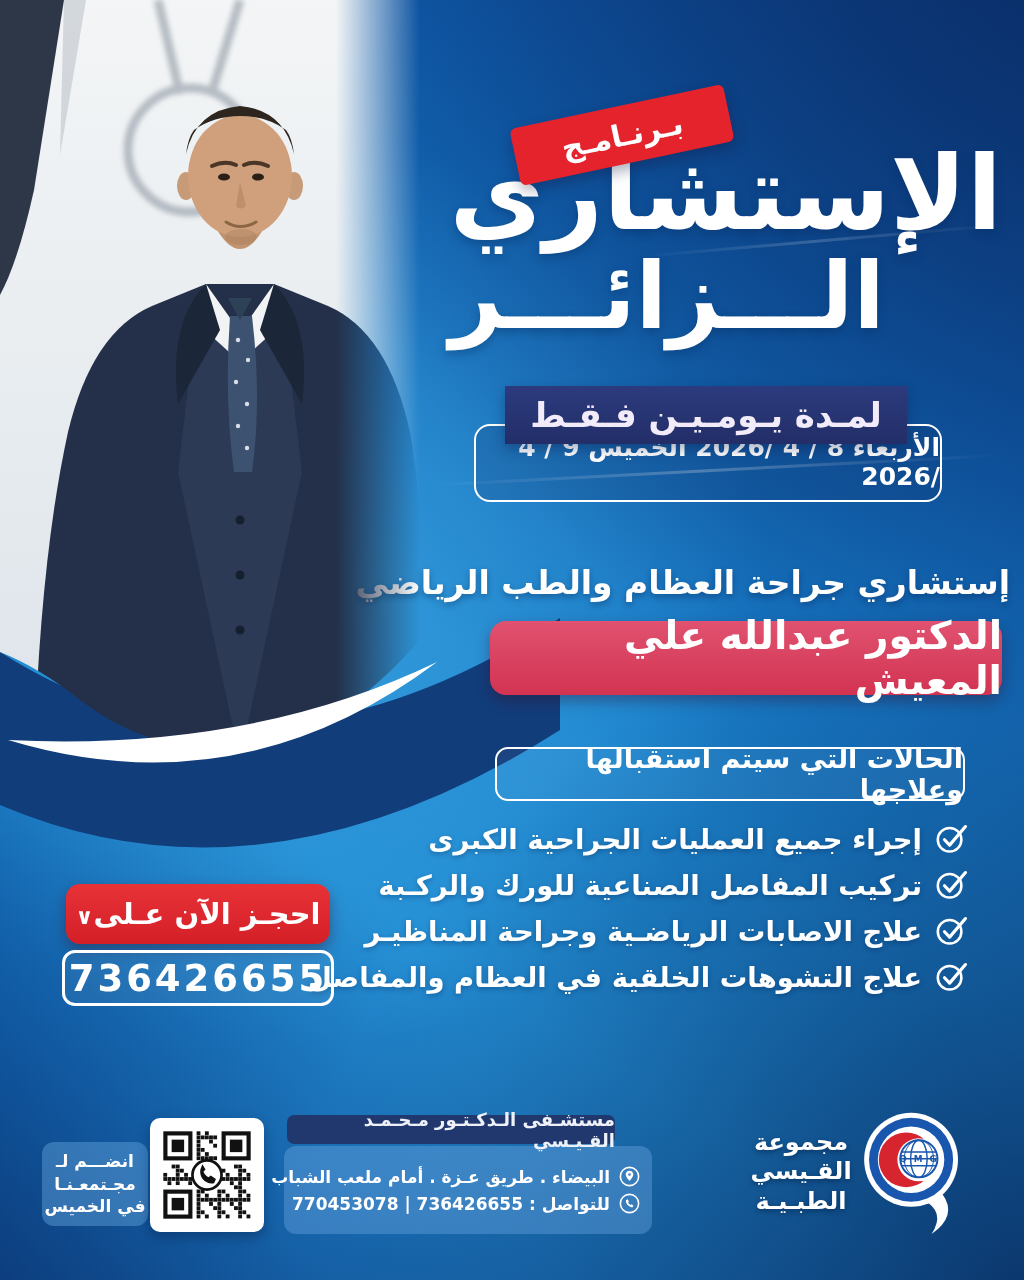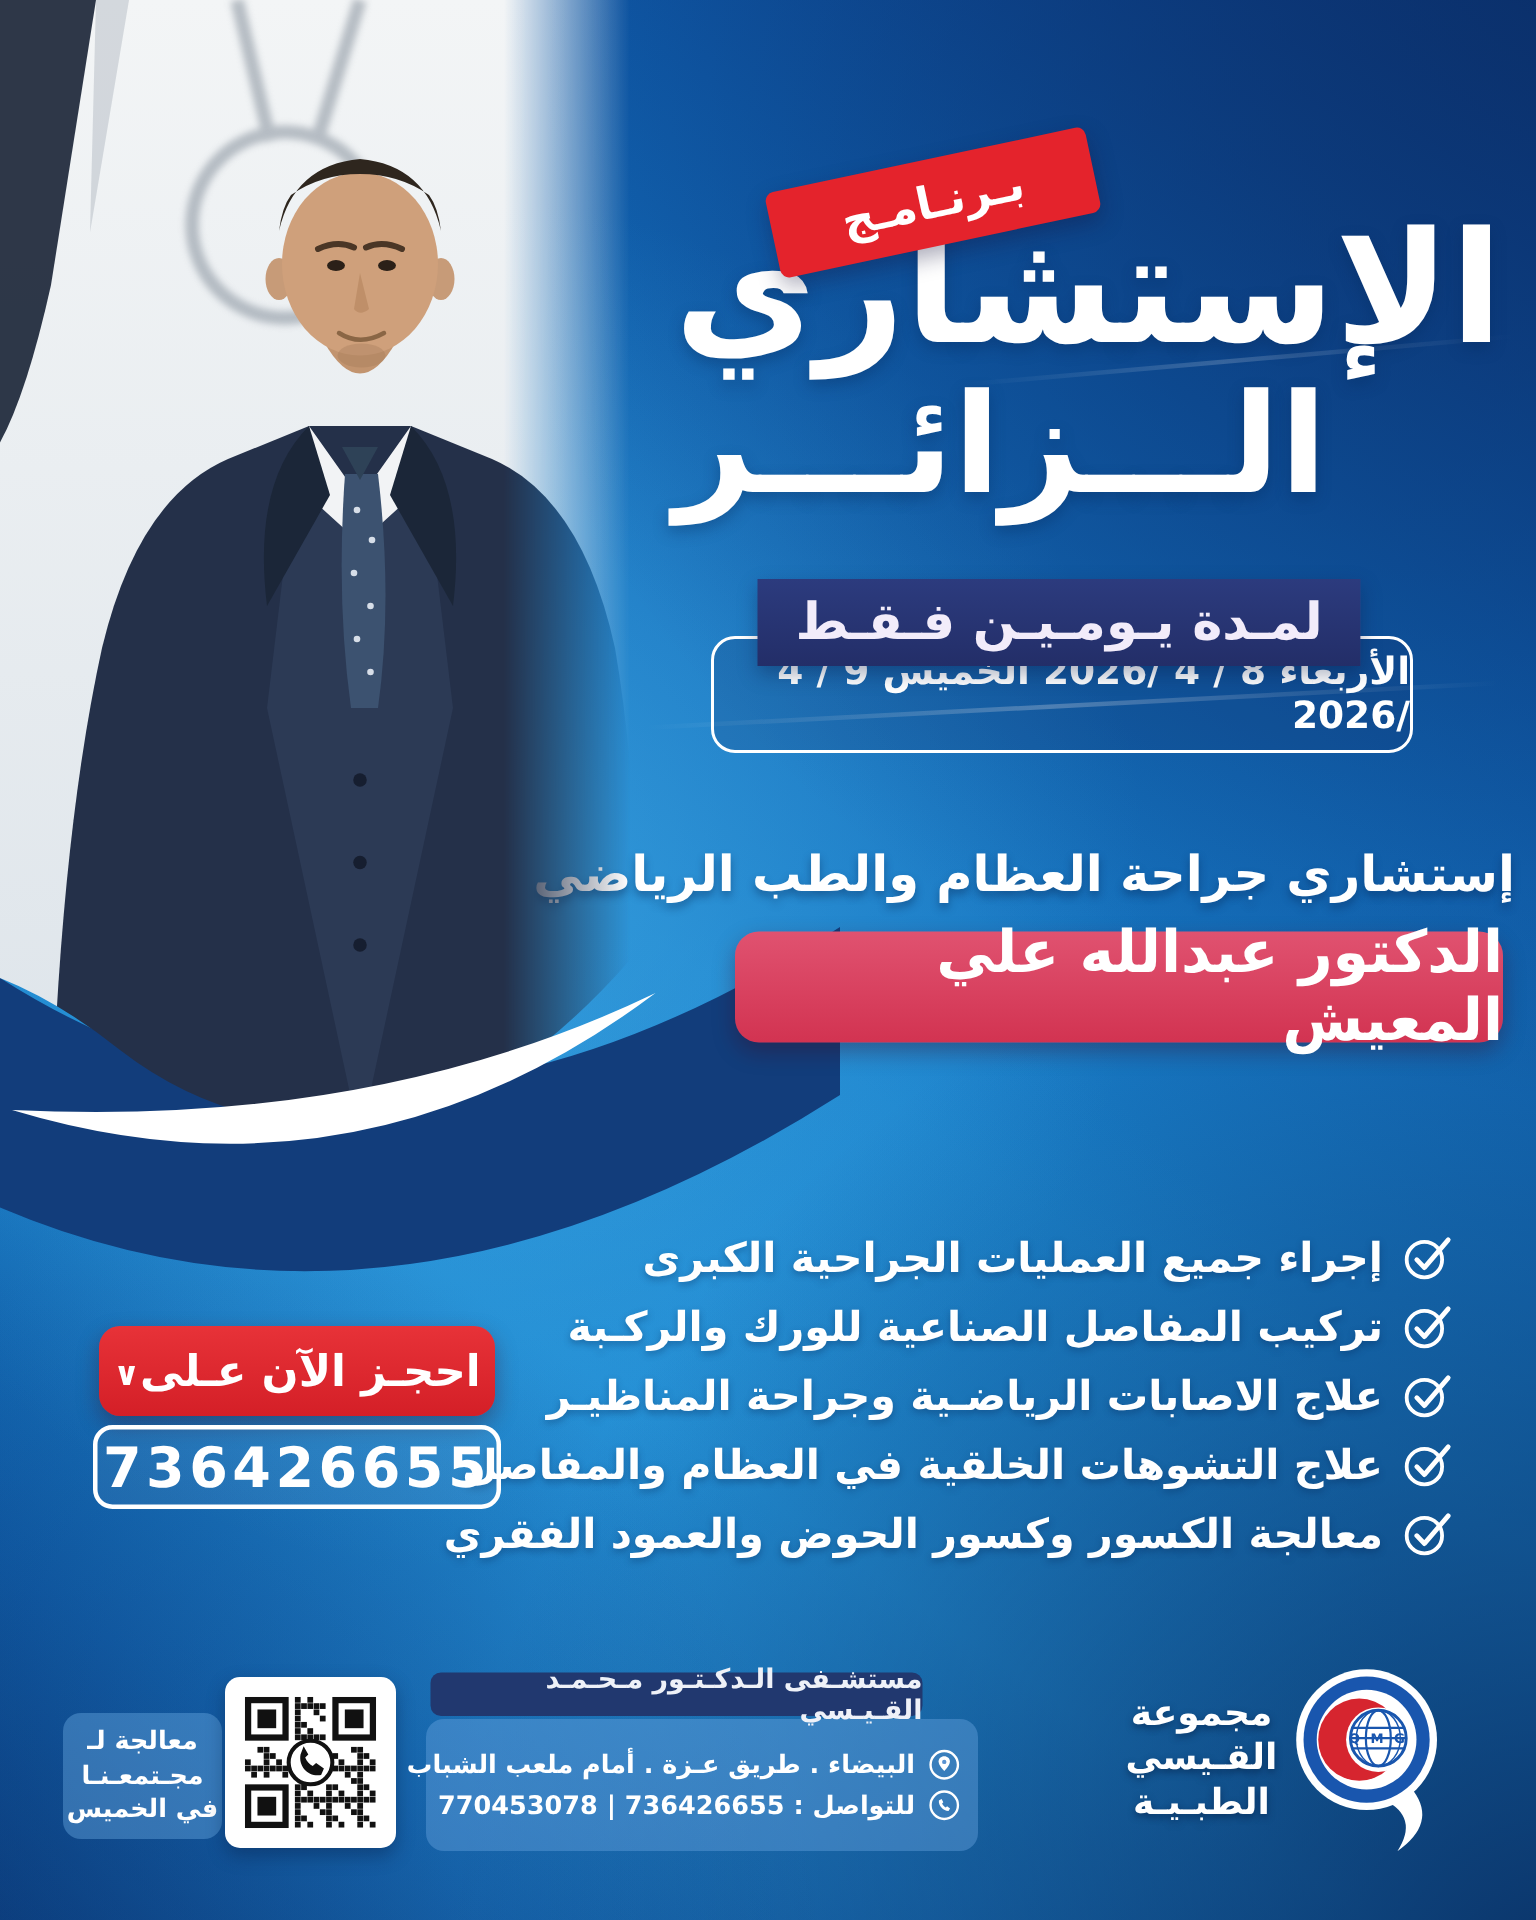--- a/index.html
+++ b/index.html
@@ -208,20 +208,21 @@
   <div id="title">
     <div class="t1">الإستشاري</div>
     <div class="t2">الـــزائـــر</div>
   </div>
 
   <div id="duration-badge">لمـدة يـومـيـن فـقـط</div>
   <div id="date-box">الأربعاء 8 / 4 /2026  الخميس 9 / 4 /2026</div>
 
   <div id="doctor-badge">الدكتور عبدالله علي المعيش</div>
 
+  <div id="cases-header">الحالات التي سيتم استقبالها وعلاجها</div>
   <div id="cases">
     <div class="case-row">
       <svg width="33" height="33" viewBox="0 0 26 26">
           <circle cx="11.5" cy="14" r="9.3" stroke="#fff" stroke-width="2" fill="none"></circle>
           <path d="M7.5 14 l4 4.2 L24 3.6" stroke="#fff" stroke-width="2.5" fill="none" stroke-linecap="round" stroke-linejoin="round"></path>
         </svg>
       <span class="case-text">إجراء جميع العمليات الجراحية الكبرى</span>
     </div>
     <div class="case-row">
       <svg width="33" height="33" viewBox="0 0 26 26">
@@ -237,37 +238,30 @@
         </svg>
       <span class="case-text">علاج الاصابات الرياضـية وجراحة المناظيـر</span>
     </div>
     <div class="case-row">
       <svg width="33" height="33" viewBox="0 0 26 26">
           <circle cx="11.5" cy="14" r="9.3" stroke="#fff" stroke-width="2" fill="none"></circle>
           <path d="M7.5 14 l4 4.2 L24 3.6" stroke="#fff" stroke-width="2.5" fill="none" stroke-linecap="round" stroke-linejoin="round"></path>
         </svg>
       <span class="case-text">علاج التشوهات الخلقية في العظام والمفاصل</span>
     </div>
-    <div class="case-row">
-      <svg width="33" height="33" viewBox="0 0 26 26">
-          <circle cx="11.5" cy="14" r="9.3" stroke="#fff" stroke-width="2" fill="none"></circle>
-          <path d="M7.5 14 l4 4.2 L24 3.6" stroke="#fff" stroke-width="2.5" fill="none" stroke-linecap="round" stroke-linejoin="round"></path>
-        </svg>
-      <span class="case-text">معالجة الكسور وكسور الحوض والعمود الفقري</span>
-    </div>
   </div>
 
   <button id="book-btn">
     <span>احجـز الآن عـلى</span>
     <span class="chev">∨</span>
   </button>
   <div id="phone-box">736426655</div>
 
   <div id="join-panel">
-    <span>معالجة لـ</span>
+    <span>انضـــم لـ</span>
     <span>مجـتمعـنـا</span>
     <span>في الخميس</span>
   </div>
 
   <svg id="qr" viewBox="0 0 25 25">
     <rect x="0" y="0" width="25" height="25" fill="#fff"></rect>
     <g id="qr-modules" fill="#111">
         <rect x="2" y="12" width="0.92" height="0.92"></rect>
         <rect x="2" y="13" width="0.92" height="0.92"></rect>
         <rect x="3" y="13" width="0.92" height="0.92"></rect>

